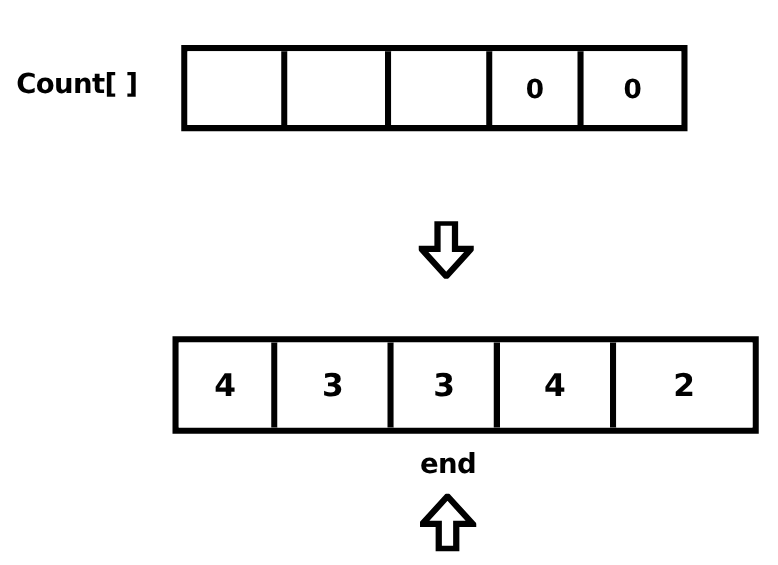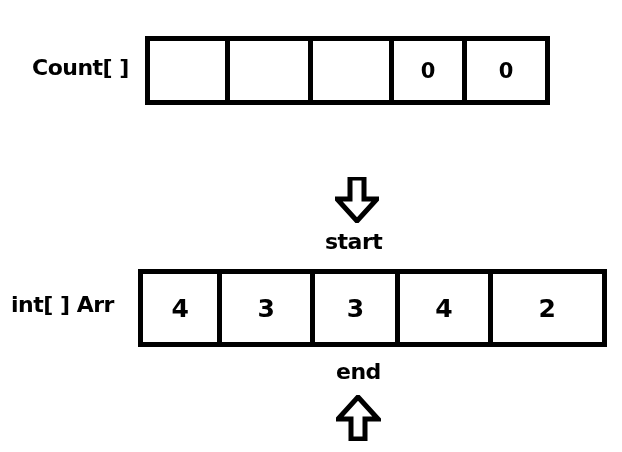--- a/index.html
+++ b/index.html
@@ -71,21 +71,21 @@
     height: 78px;
   }
   #arr-array .cell { font-size: 25px; }
   #arr-array .cell.c0 { width: 81px; }
   #arr-array .cell.c1 { width: 95px; }
   #arr-array .cell.c2 { width: 87px; }
   #arr-array .cell.c3 { width: 94px; }
   #arr-array .cell.c4 { width: 112px; }
 
   #count-label {
-    left: 32px;
+    left: 13px;
     top: 55px;
     font-size: 22px;
   }
   #arr-label {
     left: 11px;
     top: 292px;
     font-size: 22px;
   }
 
   
@@ -124,23 +124,21 @@
     <div class="cell c2"></div>
     <div class="cell c3">0</div>
     <div class="cell c4">0</div>
   </div>
 
   <div class="pointer-arrow" id="start-arrow">
     <svg width="44" height="46" viewBox="0 0 44 46" xmlns="http://www.w3.org/2000/svg">
       <polygon points="15,1 29,1 29,22 42,22 22,44 2,22 15,22" fill="#ffffff" stroke="#000000" stroke-width="5" stroke-linejoin="miter"></polygon>
     </svg>
   </div>
-  <div class="pointer-label" id="start-label">start</div>
 
-  <div class="row-label" id="arr-label">int[ ] Arr</div>
 
   <div class="array" id="arr-array">
     <div class="cell c0">4</div>
     <div class="cell c1">3</div>
     <div class="cell c2">3</div>
     <div class="cell c3">4</div>
     <div class="cell c4">2</div>
   </div>
 
   <div class="pointer-label" id="end-label">end</div>

